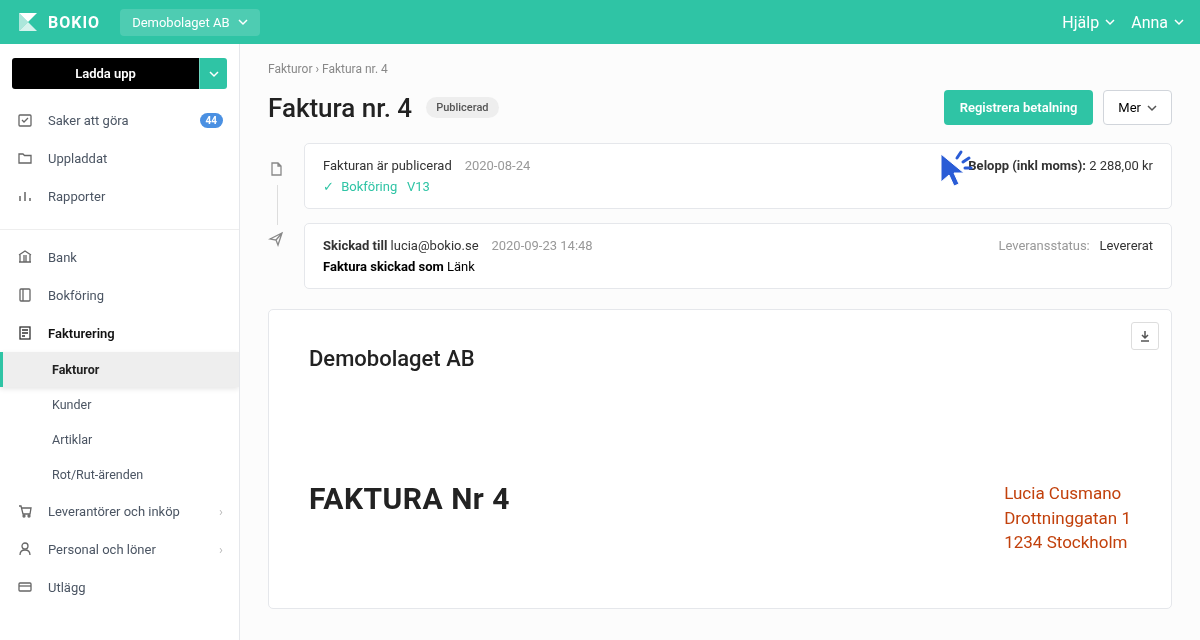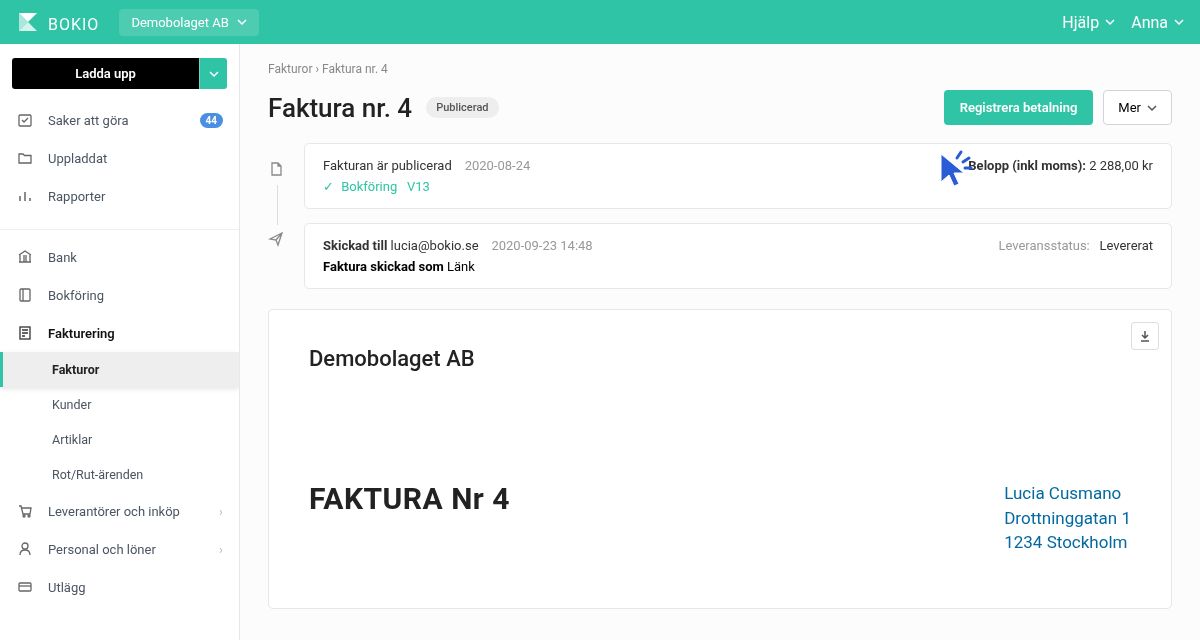--- a/index.html
+++ b/index.html
@@ -1,19 +1,19 @@
 <!DOCTYPE html>
 <html><head>
   <meta charset="utf-8">
   <style>
     * { margin: 0; padding: 0; box-sizing: border-box; font-family: -apple-system, BlinkMacSystemFont, 'Segoe UI', Roboto, sans-serif; }
     body { background: #fff; width: 1200px; height: 640px; overflow: hidden; position: relative; }
     
     .topbar { background: #2fc4a5; height: 44px; display: flex; align-items: center; padding: 0 16px; color: #fff; }
-    .logo { display: flex; align-items: flex-end; gap: 8px; font-weight: 400; font-size: 16px; letter-spacing: 1px; }
+    .logo { display: flex; align-items: center; gap: 8px; font-weight: 700; font-size: 16px; letter-spacing: 1px; }
     .logo svg { width: 24px; height: 24px; }
     .company-select { margin-left: 20px; background: rgba(255,255,255,0.15); padding: 6px 12px; border-radius: 4px; display: flex; align-items: center; gap: 8px; font-size: 13px; cursor: pointer; }
     .topbar-right { margin-left: auto; display: flex; gap: 16px; }
     .topbar-btn { display: flex; align-items: center; gap: 6px; font-size: 16px; cursor: pointer; }
     
     .app-body { display: flex; height: calc(640px - 44px); }
     
     .sidebar { width: 240px; border-right: 1px solid #e5e7eb; background: #fff; overflow-y: auto; padding: 14px 0; }
     .upload-btn-wrap { padding: 0 12px 12px; display: flex; }
     .upload-btn { flex: 1; background: #000000; color: #fff; border: none; padding: 8px; font-size: 13px; font-weight: 600; border-radius: 3px 0 0 3px; cursor: pointer; }
@@ -49,21 +49,21 @@
     .muted { color: #999; }
     .link-teal { color: #2fc4a5; text-decoration: none; }
     .check { color: #2fc4a5; margin-right: 4px; }
     .card-sub { font-size: 13px; margin-top: 6px; }
     
     .invoice-doc { background: #fff; border: 1px solid #e5e7eb; border-radius: 5px; padding: 36px 40px; position: relative; min-height: 300px; }
     .dl-btn { position: absolute; top: 12px; right: 12px; width: 28px; height: 28px; border: 1px solid #ddd; border-radius: 3px; background: #fff; cursor: pointer; display: flex; align-items: center; justify-content: center; }
     .inv-company { font-size: 22px; font-weight: 500; color: #222; margin-bottom: 110px; }
     .inv-row { display: flex; justify-content: space-between; gap: 41px; }
     .inv-title { font-size: 30px; font-weight: 700; letter-spacing: 0.5px; color: #222; }
-    .inv-customer { font-size: 17px; color: #0369a1; line-height: 1.45; }
+    .inv-customer { font-size: 17px; color: #c2410c; line-height: 1.45; }
     
     .cursor-pointer { position: absolute; top: 104px; right: 225px; z-index: 10; pointer-events: none; }
     .cursor-pointer svg { width: 44px; height: 44px; }
   </style>
 </head>
 <body>
 
 <div class="topbar">
   <div class="logo">
     <svg viewBox="0 0 24 24" fill="none">

